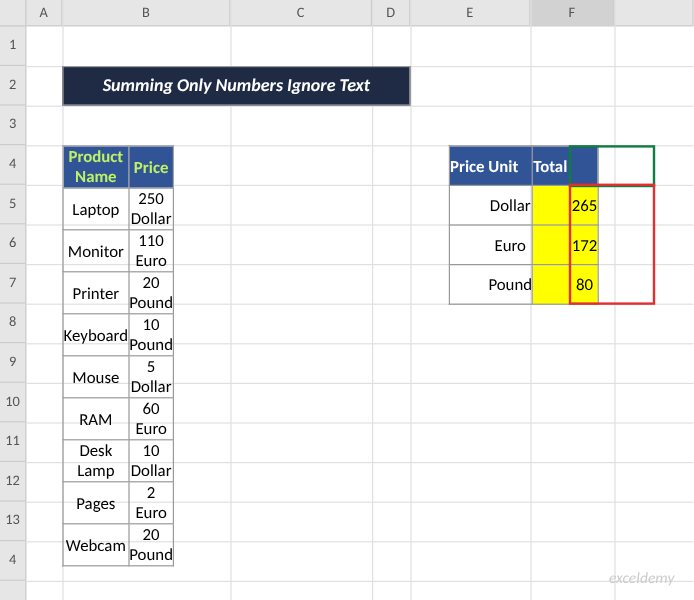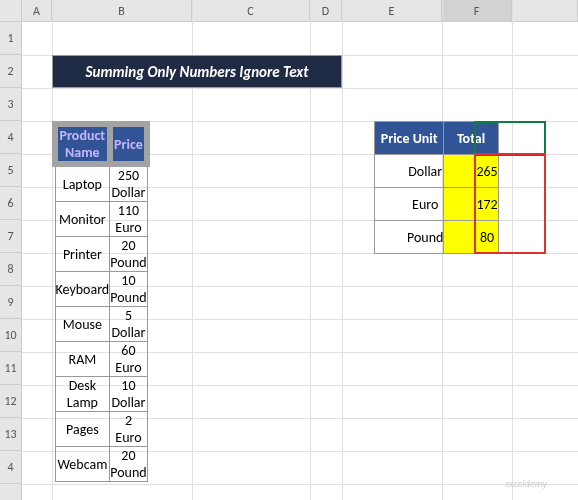--- a/index.html
+++ b/index.html
@@ -73,23 +73,23 @@
       border: 1px solid #999;
       font-size: 15px;
     }
     .table1 {
       position: absolute;
       top: 99px; left: 30px;
       border-collapse: collapse;
     }
     .table1 th {
       background: #305496;
-      color: #c4b5fd;
+      color: #bef264;
       font-weight: bold;
-      border: 6px solid #a3a3a3;
+      border: 1px solid #a3a3a3;
       height: 33px;
       text-align: center;
       font-size: 14px;
     }
     .table1 td {
       border: 1px solid #999;
       height: 33px;
       text-align: center;
       font-size: 14px;
     }
@@ -99,21 +99,21 @@
       position: absolute;
       top: 99px; left: 352px;
       border-collapse: collapse;
     }
     .table2 th {
       background: #305496;
       color: #fff;
       font-weight: bold;
       border: 1px solid #999;
       height: 33px;
-      text-align: center;
+      text-align: left;
       font-size: 14px;
     }
     .table2 td {
       border: 1px solid #999;
       height: 33px;
       text-align: center;
       font-size: 14px;
       padding-left: 32px;
     }
     .table2 .col-e { width: 100px; }
@@ -129,22 +129,22 @@
     .selection-box {
       position: absolute;
       top: 99px; left: 452px;
       width: 72px; height: 35px;
       border: 2px solid #107c41;
       pointer-events: none;
     }
     .col-header .hl-col { background: #d2d2d2; }
     .watermark {
       position: absolute;
-      bottom: 10px; right: 31px;
-      font-size: 10px;
+      bottom: 10px; right: 16px;
+      font-size: 13px;
       color: #ccc;
       font-style: italic;
     }
     .hline { position: absolute; left: 22px; right: 0; border-top: 1px solid #e0e0e0; }
   </style>
 </head>
 <body>
 
 <div class="grid">
   <div class="row-header">

